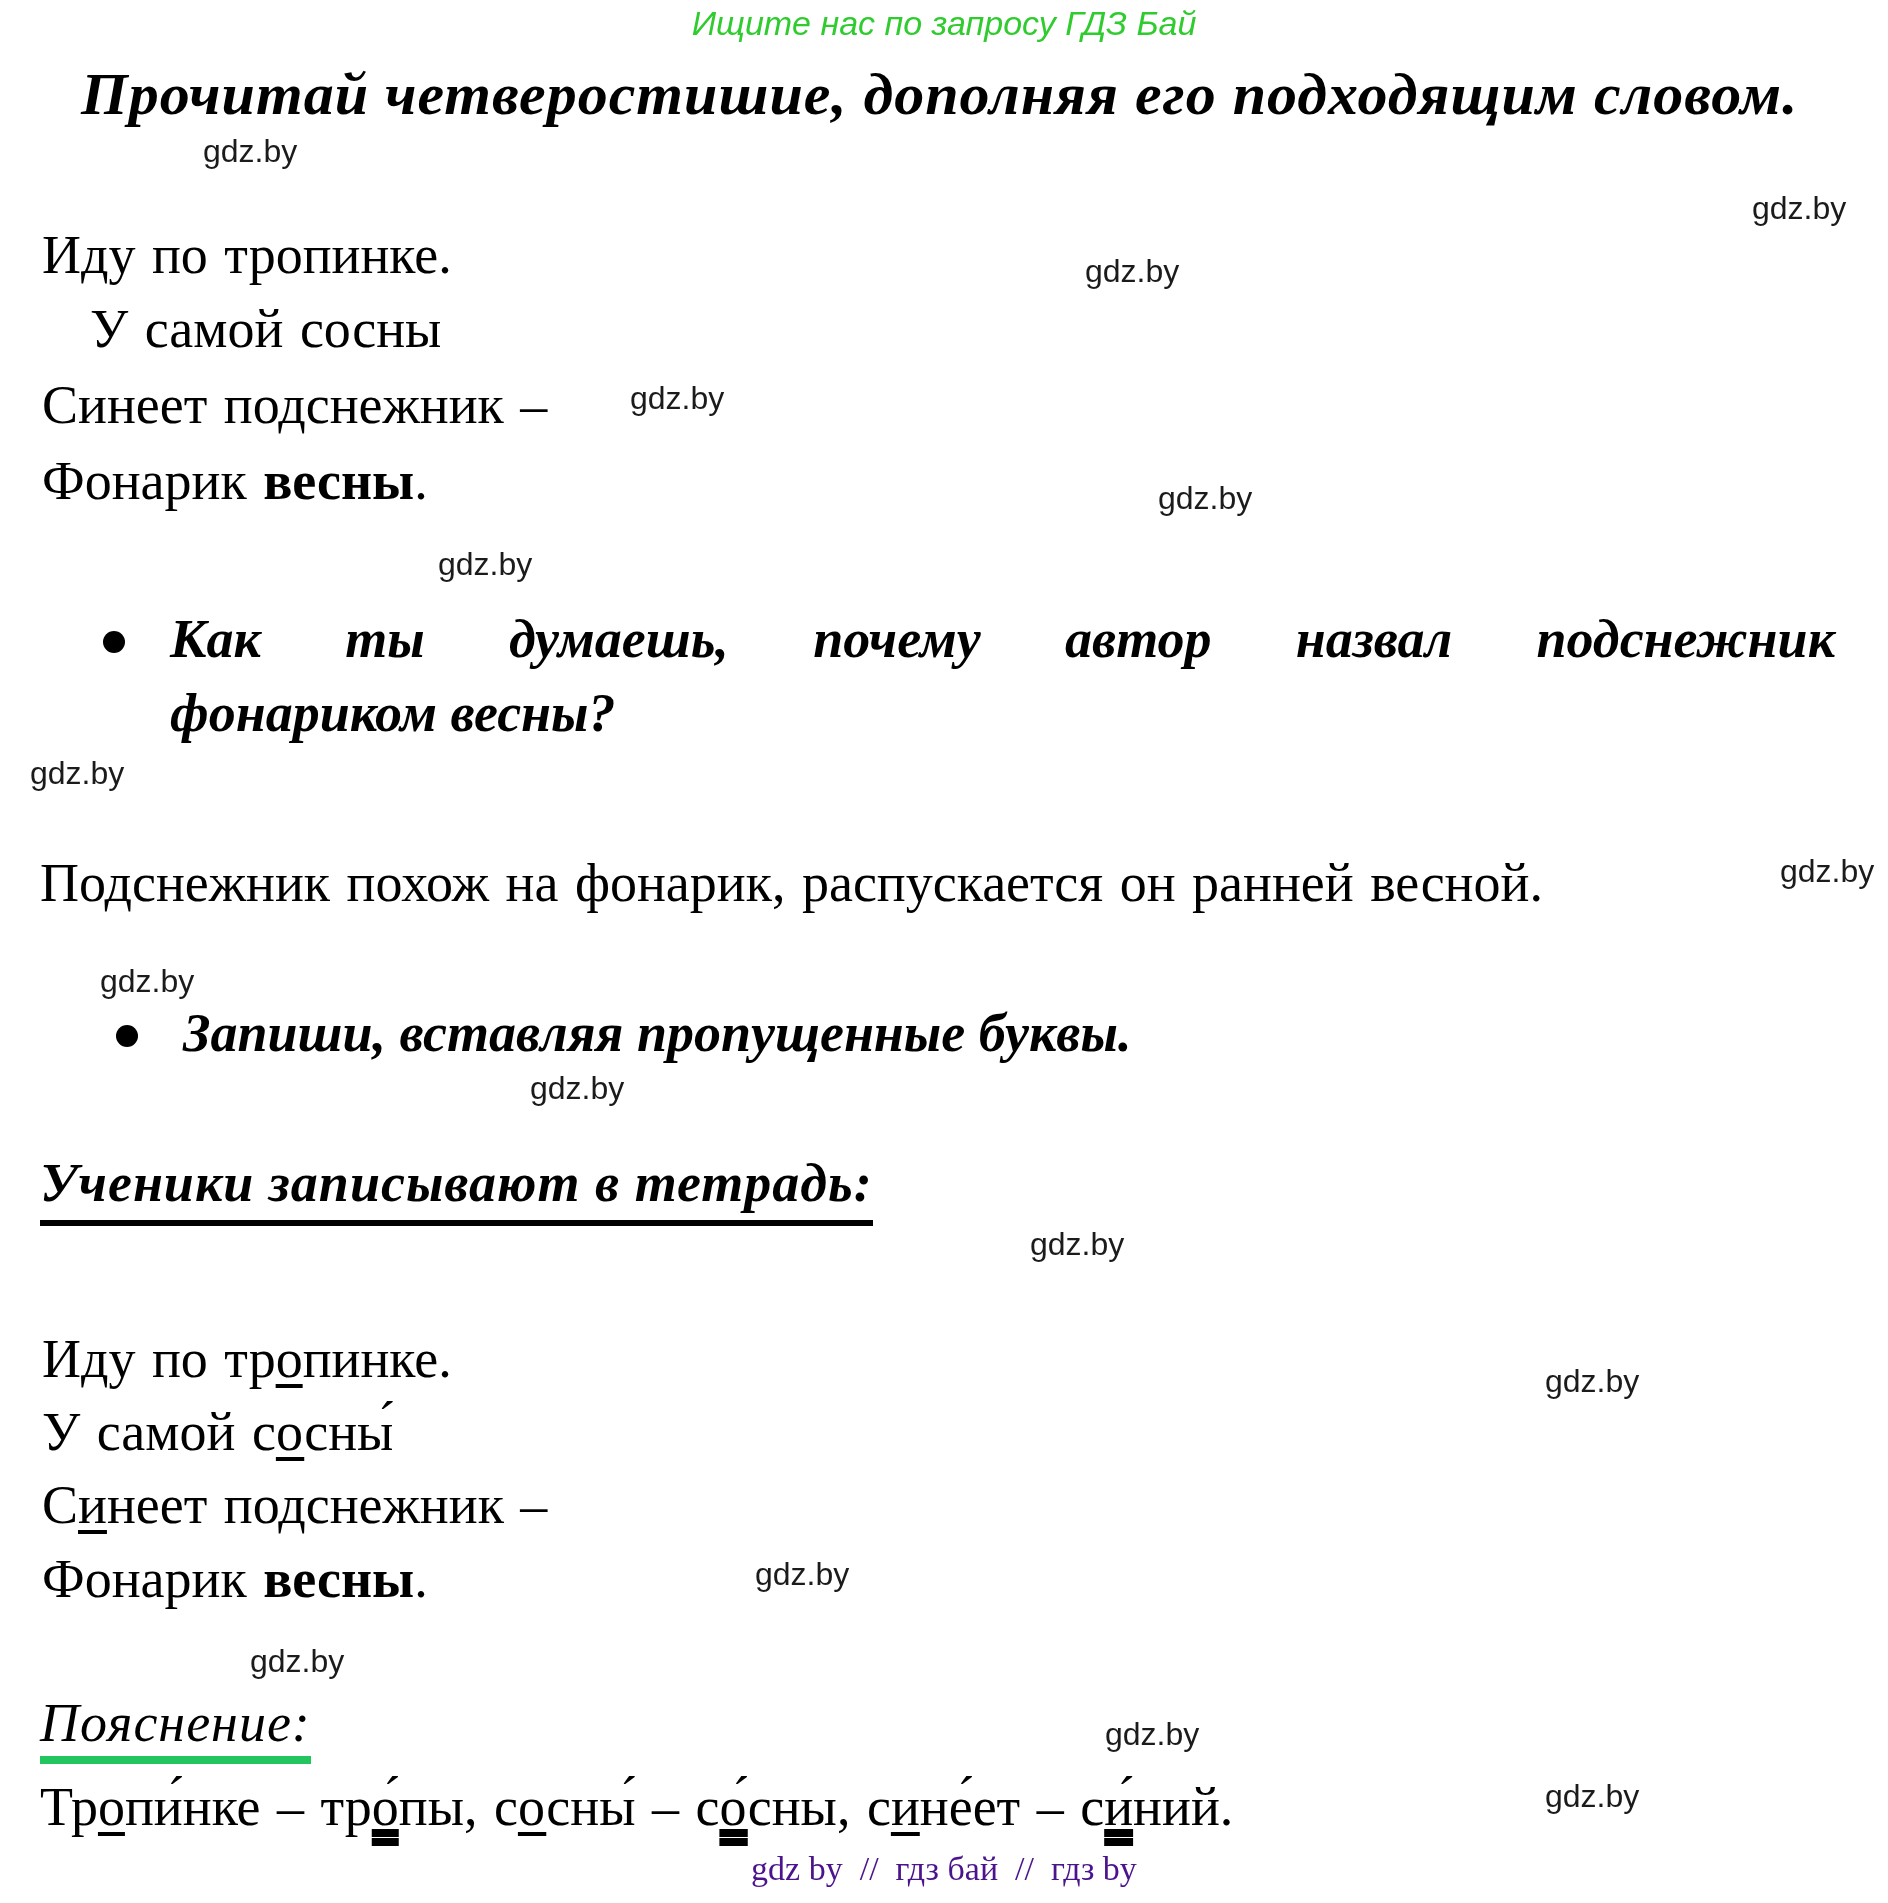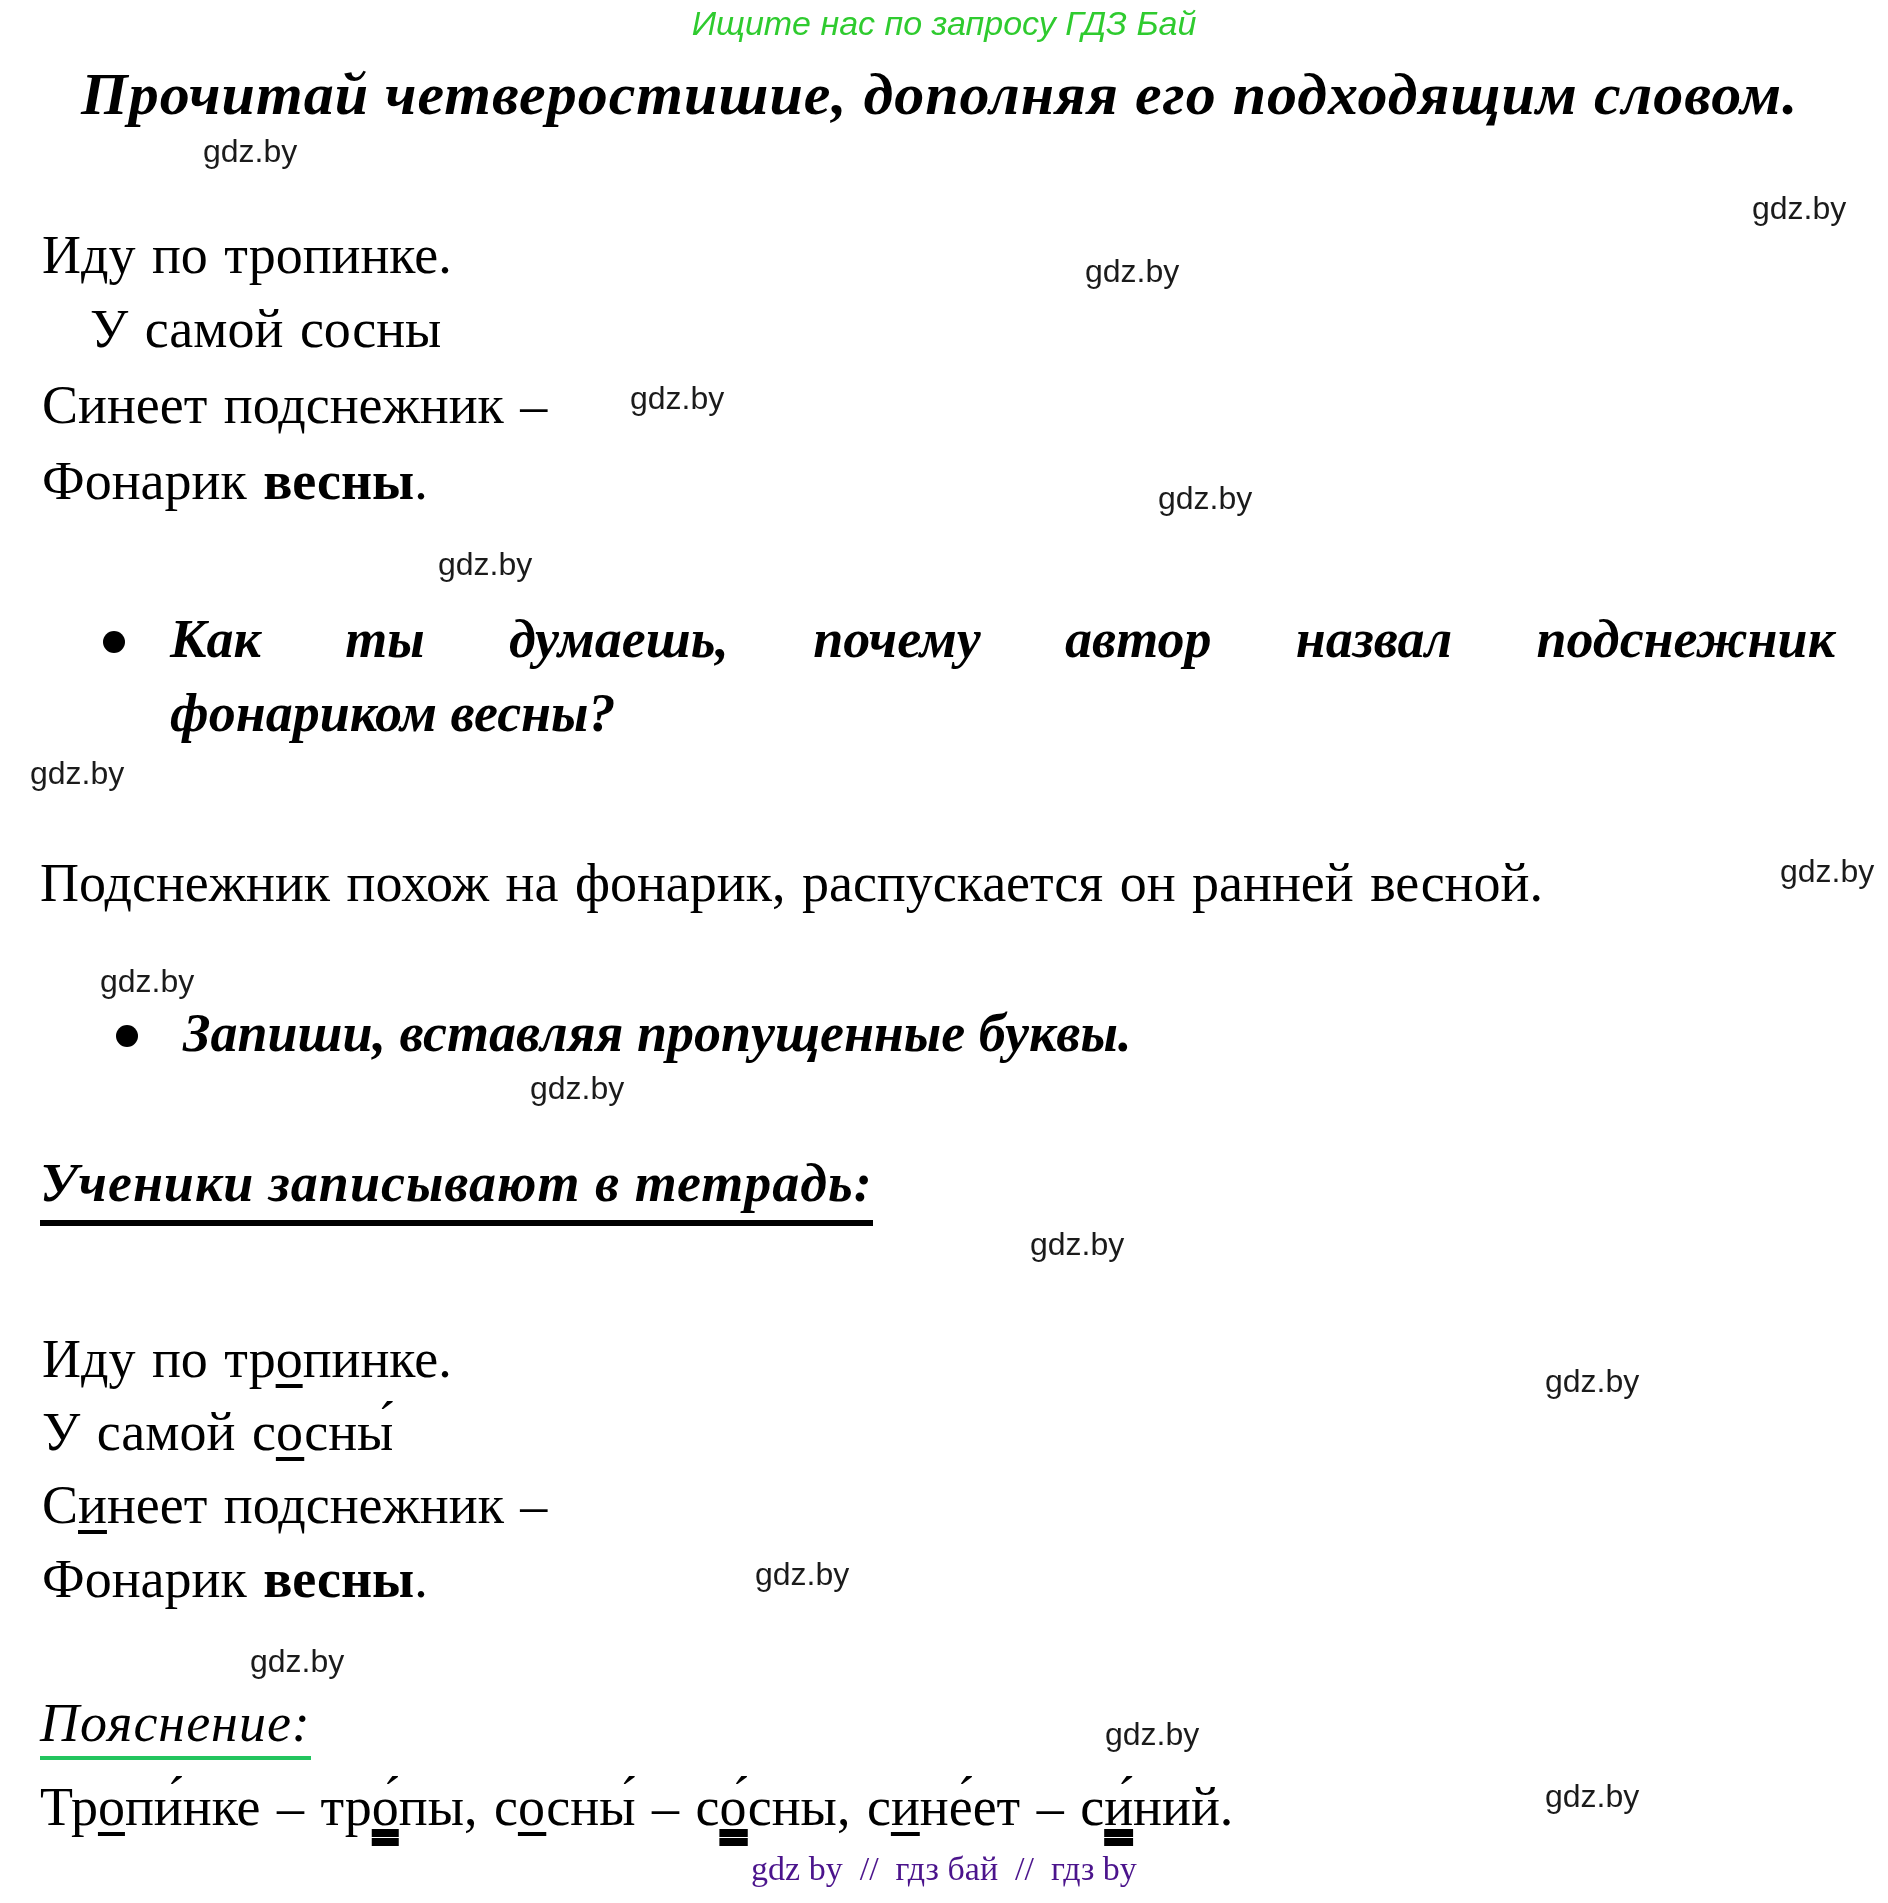--- a/index.html
+++ b/index.html
@@ -62,21 +62,21 @@
     line-height: 1.25;
   }
   .justify { text-align: justify; text-align-last: justify; white-space: normal; }
   .underline-thick {
     display: inline-block;
     border-bottom: 6px solid #000;
     padding-bottom: 6px;
   }
   .underline-med {
     display: inline-block;
-    border-bottom: 4px solid #22c55e;
+    border-bottom: 8px solid #22c55e;
     padding-bottom: 2px;
   }
   .h-solution {
     font-size: 54px;
     font-weight: bold;
     font-style: italic;
     letter-spacing: 1px;
   }
   .h-expl {
     font-size: 54px;

